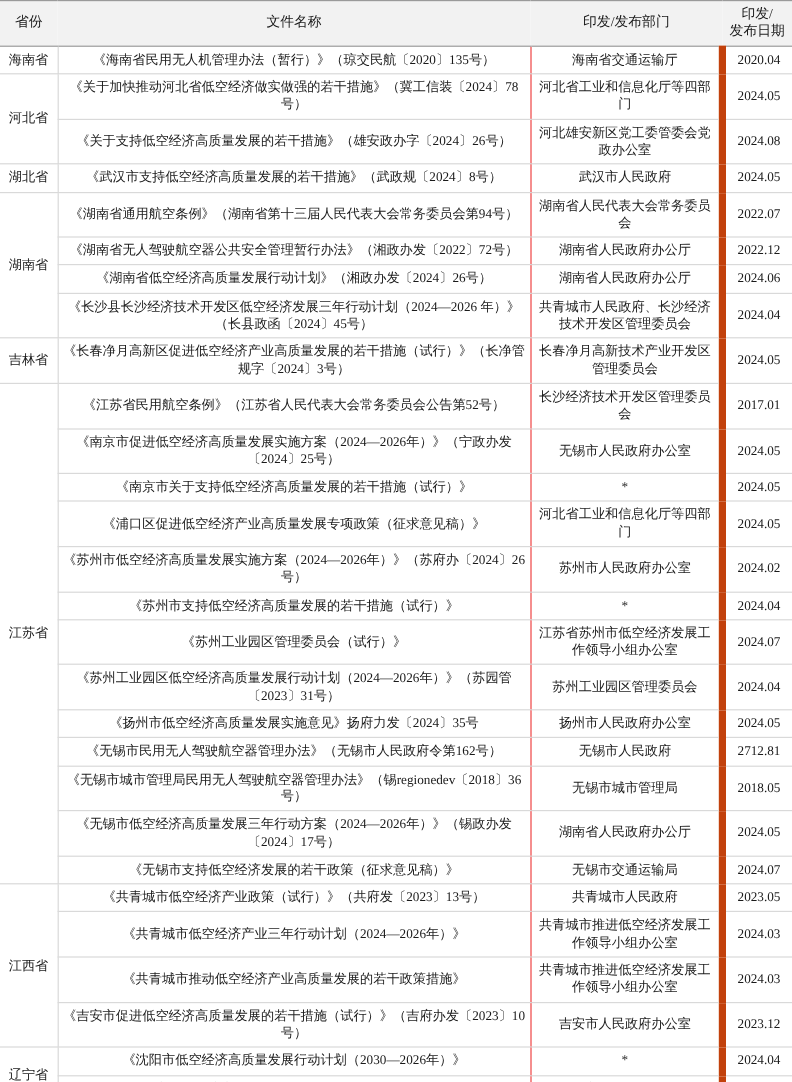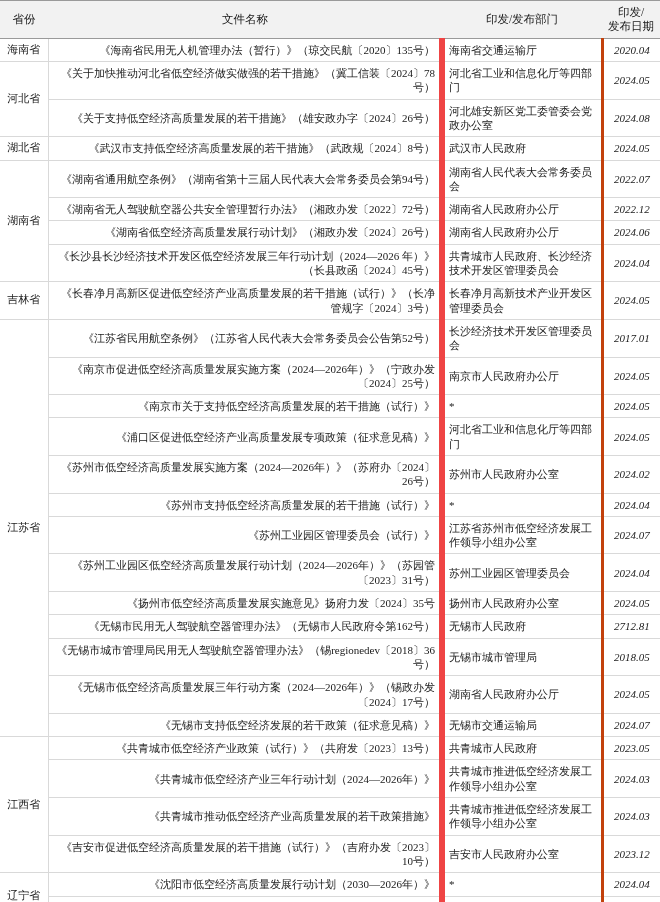--- a/index.html
+++ b/index.html
@@ -39,37 +39,35 @@
     border-bottom: 1px solid #d9d9d9;
     padding: 4px 4px;
     vertical-align: middle;
     line-height: 1.3;
     font-size: 11px;
   }
   td.prov {
     text-align: center;
     border-right: 1px solid #d9d9d9;
     font-size: 11.5px;
-    font-family: Liberation Mono, monospace;
   }
   td.name {
-    text-align: right;
-    border-right: 6px solid #ef4444;
+    text-align: center;
+    border-right: 1px solid #ef4444;
     padding-left: 8px;
   }
   td.dept {
-    text-align: left;
-    border-right: 3px solid #c2410c;
+    text-align: center;
+    border-right: 6px solid #c2410c;
     padding-left: 6px;
     font-size: 10.5px;
   }
   td.date {
     text-align: center;
     font-size: 10.5px;
-    font-style: italic;
   }
   tr.group-start > td {
     border-top: 1px solid #9a9a9a;
   }
   tbody tr:last-child > td {
     border-bottom: 1px solid #9a9a9a;
   }
   .hdr-stack { display: block; }
 </style>
 </head>
@@ -145,21 +143,21 @@
         <td class="date">2024.05</td>
       </tr>
       <tr class="group-start">
         <td class="prov" rowspan="13">江苏省</td>
         <td class="name">《江苏省民用航空条例》（江苏省人民代表大会常务委员会公告第52号）</td>
         <td class="dept">长沙经济技术开发区管理委员会</td>
         <td class="date">2017.01</td>
       </tr>
       <tr>
         <td class="name">《南京市促进低空经济高质量发展实施方案（2024—2026年）》（宁政办发〔2024〕25号）</td>
-        <td class="dept">南京市人民政府办公厅</td>
+        <td class="dept">无锡市人民政府办公室</td>
         <td class="date">2024.05</td>
       </tr>
       <tr>
         <td class="name">《南京市关于支持低空经济高质量发展的若干措施（试行）》</td>
         <td class="dept">*</td>
         <td class="date">2024.05</td>
       </tr>
       <tr>
         <td class="name">《浦口区促进低空经济产业高质量发展专项政策（征求意见稿）》</td>
         <td class="dept">河北省工业和信息化厅等四部门</td>

